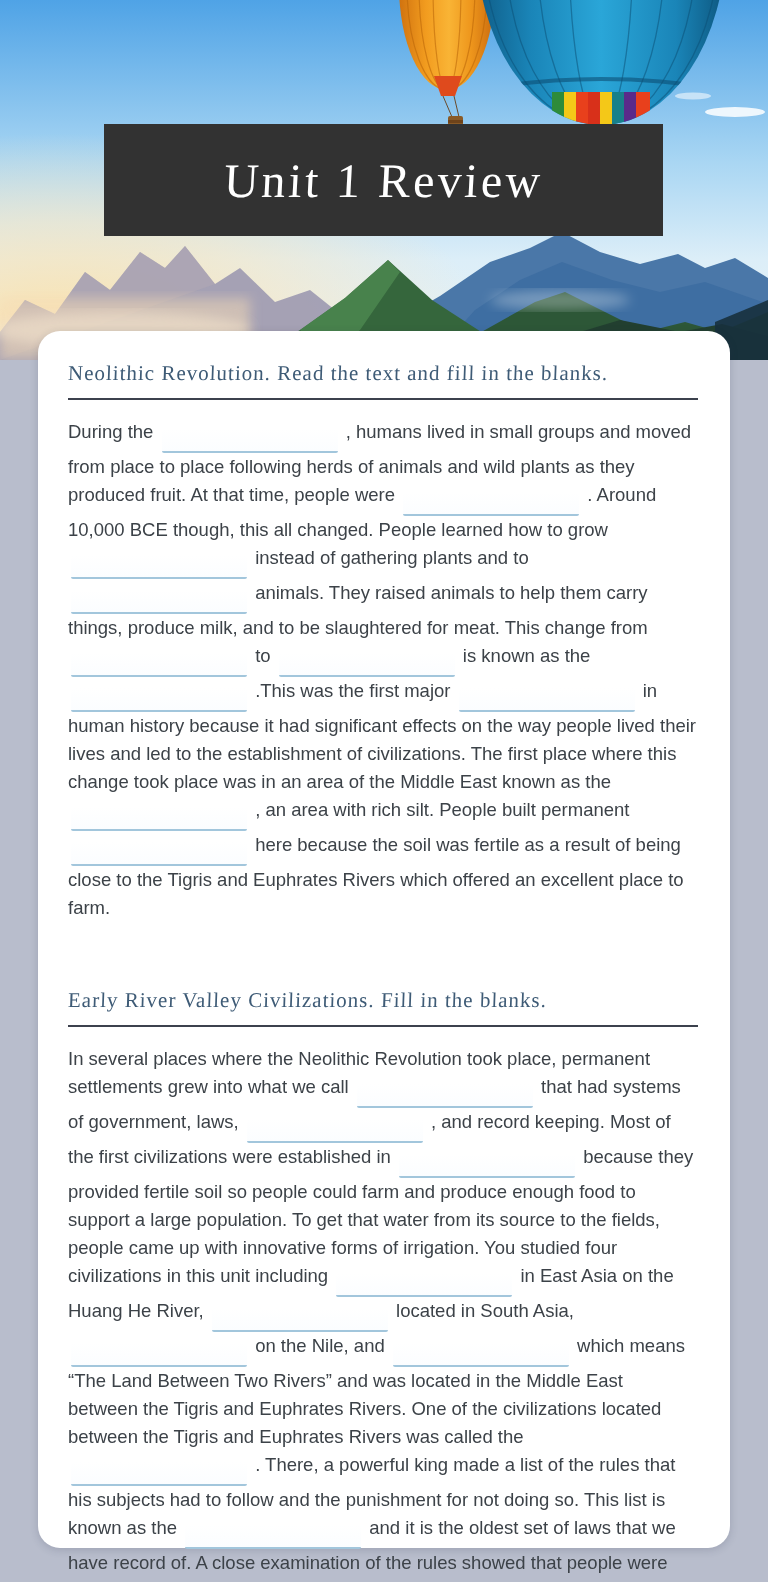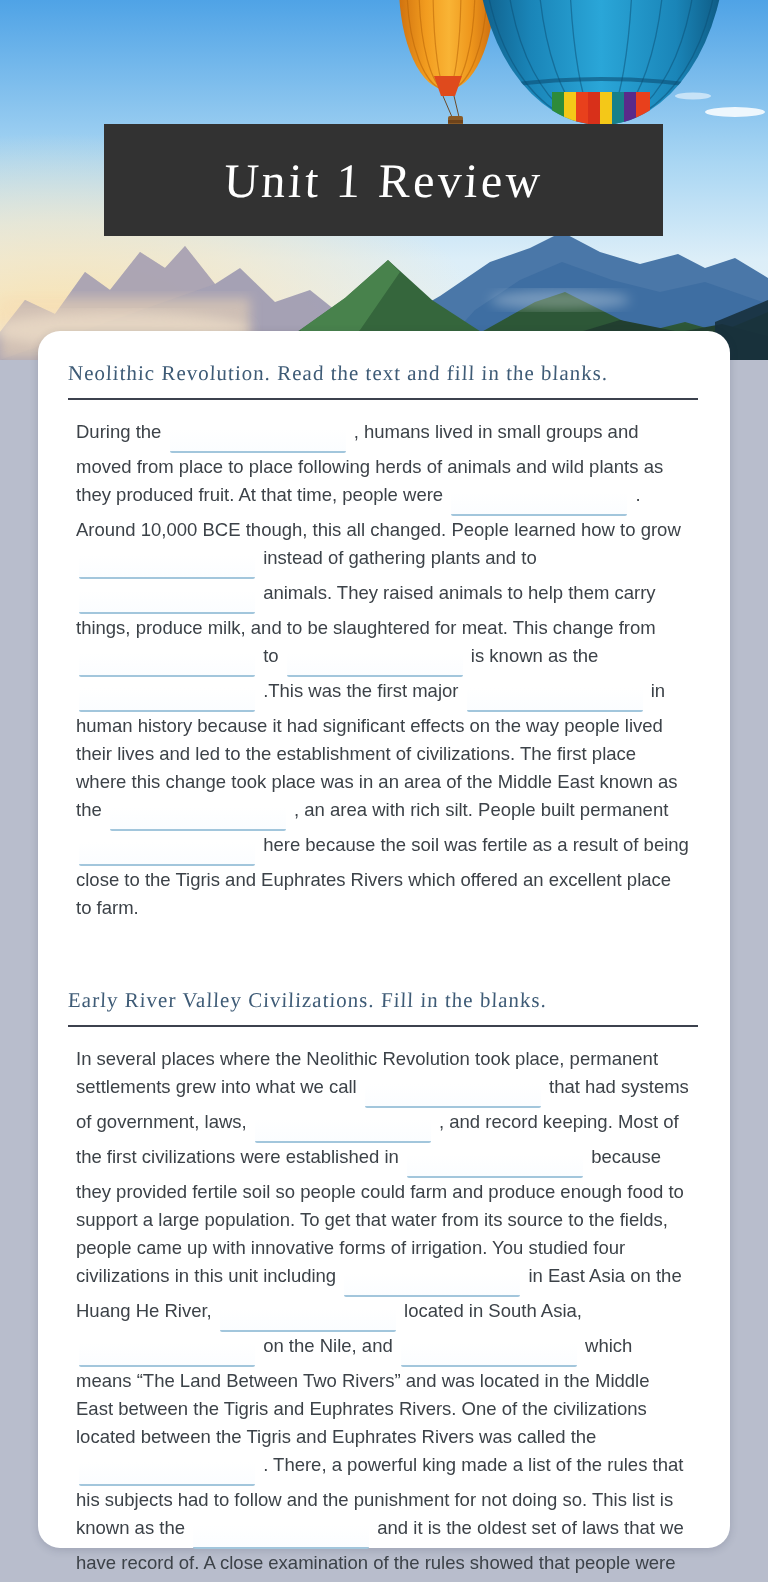--- a/index.html
+++ b/index.html
@@ -38,21 +38,21 @@
     font-size:21px;letter-spacing:1px;
     color:var(--heading-color,#3e5b76);
     transform:skewX(-2deg);
     margin:0 0 12px 0;
   }
   .heading-rule{
     border:none;border-top:2px solid var(--rule-color,#3c414d);
     margin:0 0 18px 0;
   }
   .worksheet-paragraph{
-    margin:8px;font-size:18.5px;line-height:28px;
+    margin:0;font-size:18.5px;line-height:28px;
     color:var(--body-color,#3c4248);
   }
   .blank{
     display:inline-block;width:176px;height:24px;
     border:none;outline:none;
     border-bottom:2px solid var(--blank-underline,#a2c6dc);
     border-radius:2px;
     background:linear-gradient(#ffffff,#fbfdff);
     vertical-align:-7px;margin:0 3px;
     font-family:"Liberation Sans",sans-serif;font-size:17px;color:#3c4248;

